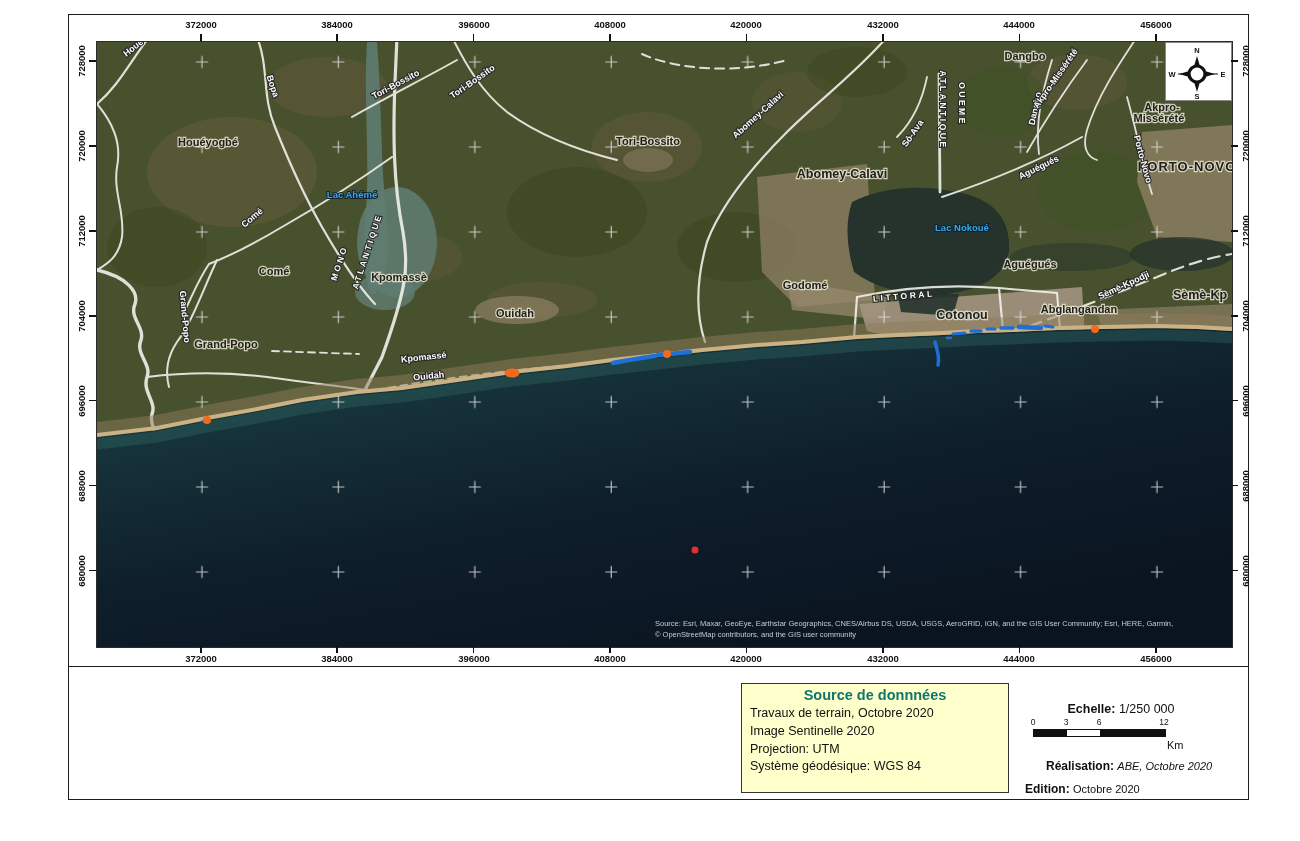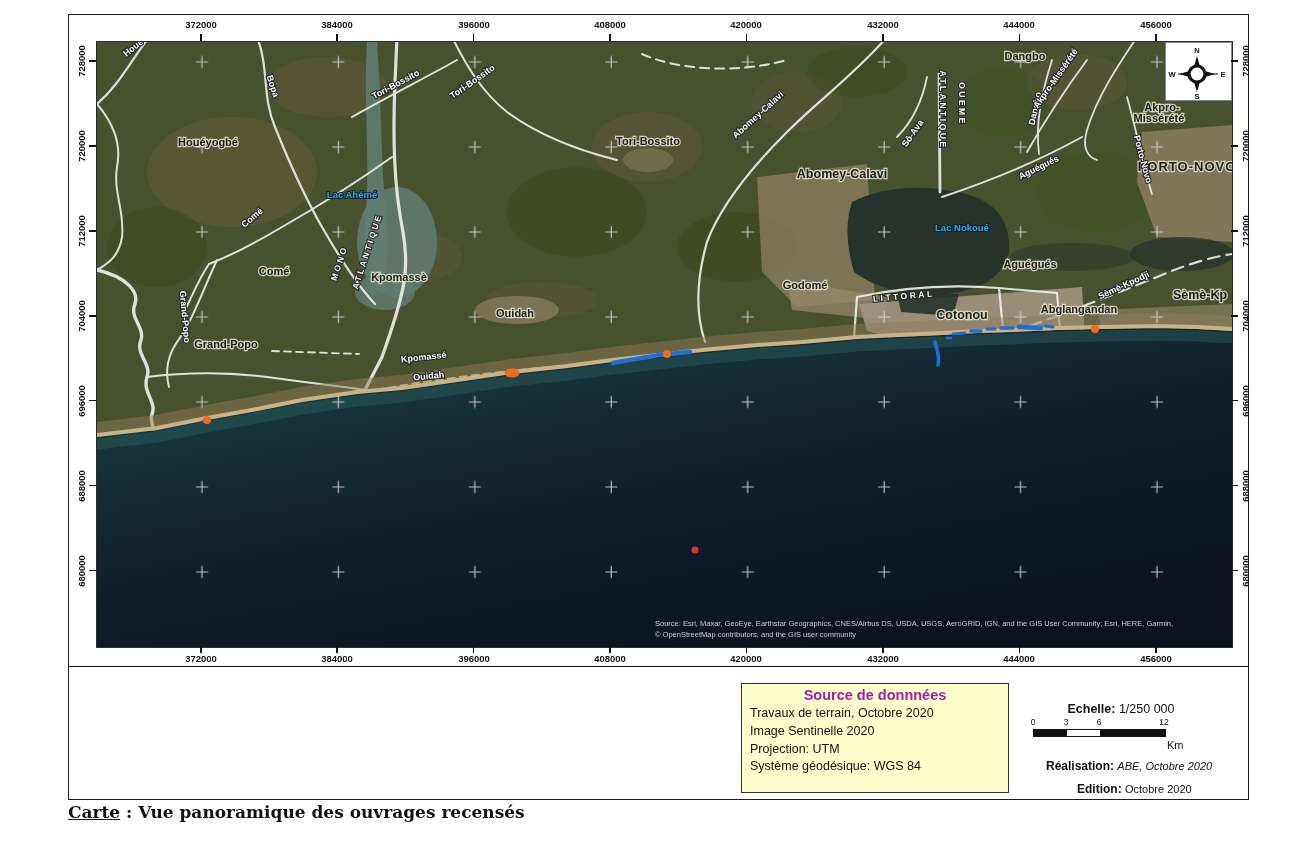--- a/index.html
+++ b/index.html
@@ -33,37 +33,37 @@
   .compass{position:absolute;left:1068px;top:0;width:67px;height:59px;background:#fff;
            border:1px solid #888;box-sizing:border-box;}
   
   .divider{position:absolute;left:0;top:651px;width:100%;border-top:1.2px solid #1c1c1c;}
   .legend{position:absolute;left:30px;top:688px;}
   .legrow{display:flex;align-items:center;height:28px;}
   .legmark{width:52px;display:flex;justify-content:center;align-items:center;}
   .leglab{font-size:11.5px;color:#111;}
   .srcbox{position:absolute;left:672px;top:668px;width:268px;height:110px;
           border:1.4px solid #333;box-sizing:border-box;padding:3px 8px 0 8px;}
-  .srctitle{text-align:center;font-size:14.5px;font-weight:700;color:#a21caf;margin-bottom:2px;}
+  .srctitle{text-align:center;font-size:14.5px;font-weight:700;color:#0f766e;margin-bottom:2px;}
   .srcline{font-size:12.5px;color:#111;line-height:1.42;}
   .scaleblk{position:absolute;left:952px;top:687px;width:200px;}
   .scaletitle{text-align:center;font-size:12.5px;color:#111;}
   .scaletitle b{font-weight:700;margin-top:28px;}
   .sbarwrap{position:relative;height:26px;margin-top:1px;}
   .sbarnum{position:absolute;top:0;font-size:8.5px;color:#111;transform:translateX(-50%);}
   .sbar{position:absolute;left:12px;top:12px;width:131px;height:6px;border:1px solid #111;
         display:flex;box-sizing:content-box;}
   .sbar .b1{width:33px;background:#111;}
   .sbar .b2{width:33px;background:#fff;}
   .sbar .b3{width:65px;background:#111;}
   .sbarunit{position:absolute;left:146px;top:22px;font-size:11px;color:#111;}
   .realis{position:absolute;left:977px;top:744px;font-size:12px;color:#111;}
   .realis b{font-weight:700;}
   .realis i{font-style:italic;font-size:11px;}
-  .edition{position:absolute;left:1008px;top:767px;font-size:12px;color:#111;}
+  .edition{position:absolute;left:956px;top:767px;font-size:12px;color:#111;}
   .edition b{font-weight:700;}
   .caption{position:absolute;left:68px;top:802px;font-family:"DejaVu Serif","Liberation Serif",serif;
            font-size:17px;font-weight:700;color:#111;}
   .caption .u{text-decoration:underline;}
 </style>
 </head>
 <body>
 
 <div class="page">
   <div class="figure">
@@ -315,16 +315,13 @@
     <div class="realis">
       <b>Réalisation:</b>
       <i>ABE, Octobre 2020</i>
     </div>
     <div class="edition">
       <b>Edition:</b>
       <span style="font-size:11px;">Octobre 2020</span>
     </div>
   </div>
 
-  <div class="caption">
-    <span class="u">Carte</span><span> : Vue panoramique des ouvrages recensés</span>
-  </div>
 </div>
 
 </body></html>

